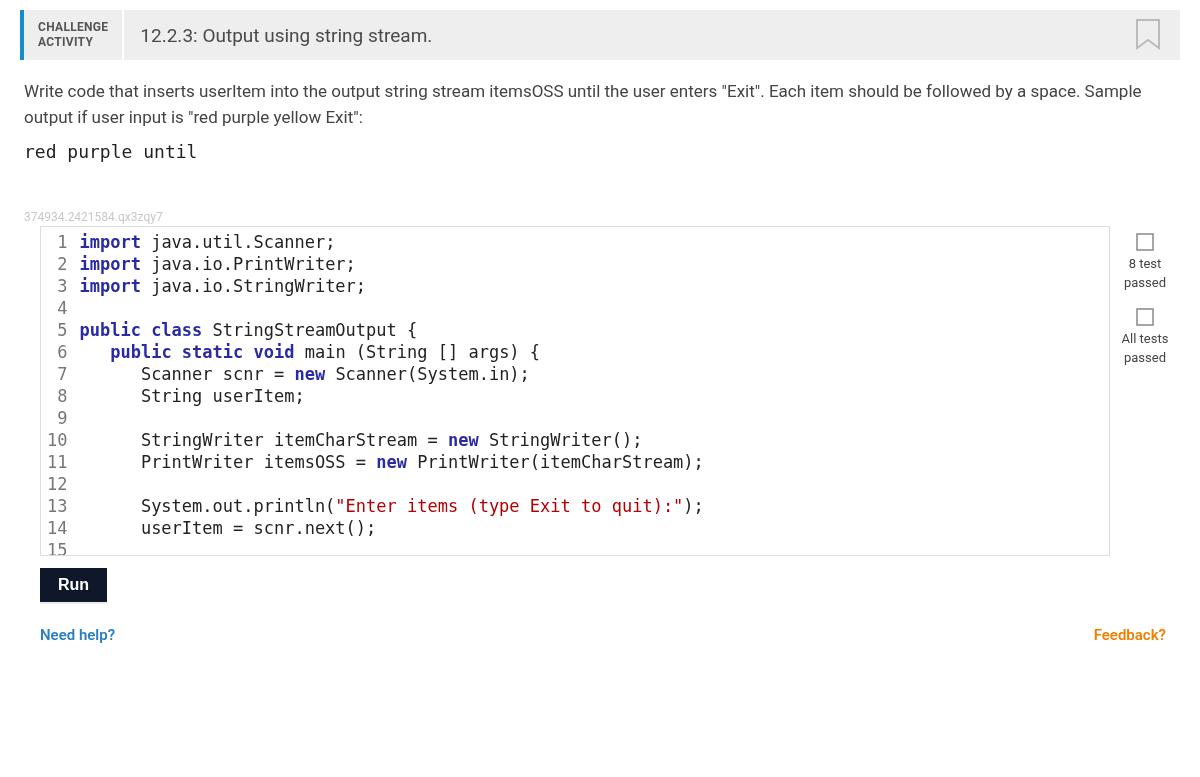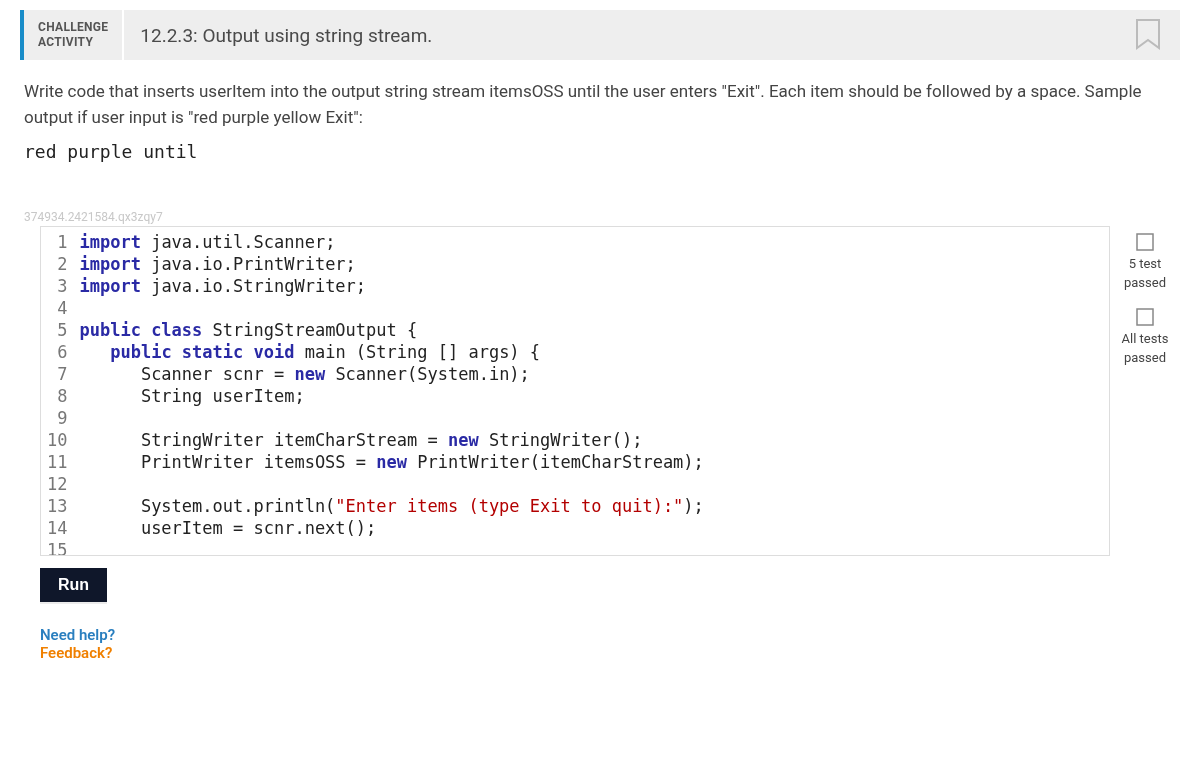--- a/index.html
+++ b/index.html
@@ -107,21 +107,20 @@
     font-size: 16px;
     font-weight: 600;
     padding: 8px 18px;
     cursor: pointer;
     box-shadow: 0 2px 0 rgba(0,0,0,0.08);
   }
   .footer-links {
     display: flex;
     justify-content: space-between;
     padding: 24px 34px 16px 40px;
-    flex-direction: column;
   }
   .link {
     color: #2a7fbf;
     font-weight: 600;
     font-size: 15px;
     cursor: pointer;
   }
   .link.right { color: #f08000; }
   .status-col {
     width: 70px;
@@ -188,21 +187,21 @@
         </div>
       <div class="code" id="code"><div><span class="kw">import </span><span class="plain">java.util.Scanner;</span></div><div><span class="kw">import </span><span class="plain">java.io.PrintWriter;</span></div><div><span class="kw">import </span><span class="plain">java.io.StringWriter;</span></div><div><span class="plain"></span></div><div><span class="kw">public class </span><span class="plain">StringStreamOutput {</span></div><div><span class="plain">   </span><span class="kw">public static void </span><span class="plain">main (String [] args) {</span></div><div><span class="plain">      Scanner scnr = </span><span class="kw">new </span><span class="plain">Scanner(System.in);</span></div><div><span class="plain">      String userItem;</span></div><div><span class="plain"></span></div><div><span class="plain">      StringWriter itemCharStream = </span><span class="kw">new </span><span class="plain">StringWriter();</span></div><div><span class="plain">      PrintWriter itemsOSS = </span><span class="kw">new </span><span class="plain">PrintWriter(itemCharStream);</span></div><div><span class="plain"></span></div><div><span class="plain">      System.out.println(</span><span class="str">"Enter items (type Exit to quit):"</span><span class="plain">);</span></div><div><span class="plain">      userItem = scnr.next();</span></div><div><span class="plain"></span></div></div>
     </div>
   </div>
 
   <div class="status-col">
     <div class="status-item">
       <svg class="status-icon-svg" width="20" height="20" viewBox="0 0 20 20">
         <rect x="2" y="2" width="16" height="16" fill="none" stroke="#888" stroke-width="1.5"></rect>
       </svg>
-      <span>5 test</span>
+      <span>8 test</span>
       <span>passed</span>
     </div>
     <div class="status-item">
       <svg class="status-icon-svg" width="20" height="20" viewBox="0 0 20 20">
         <rect x="2" y="2" width="16" height="16" fill="none" stroke="#888" stroke-width="1.5"></rect>
       </svg>
       <span>All tests</span>
       <span>passed</span>
     </div>
   </div>

